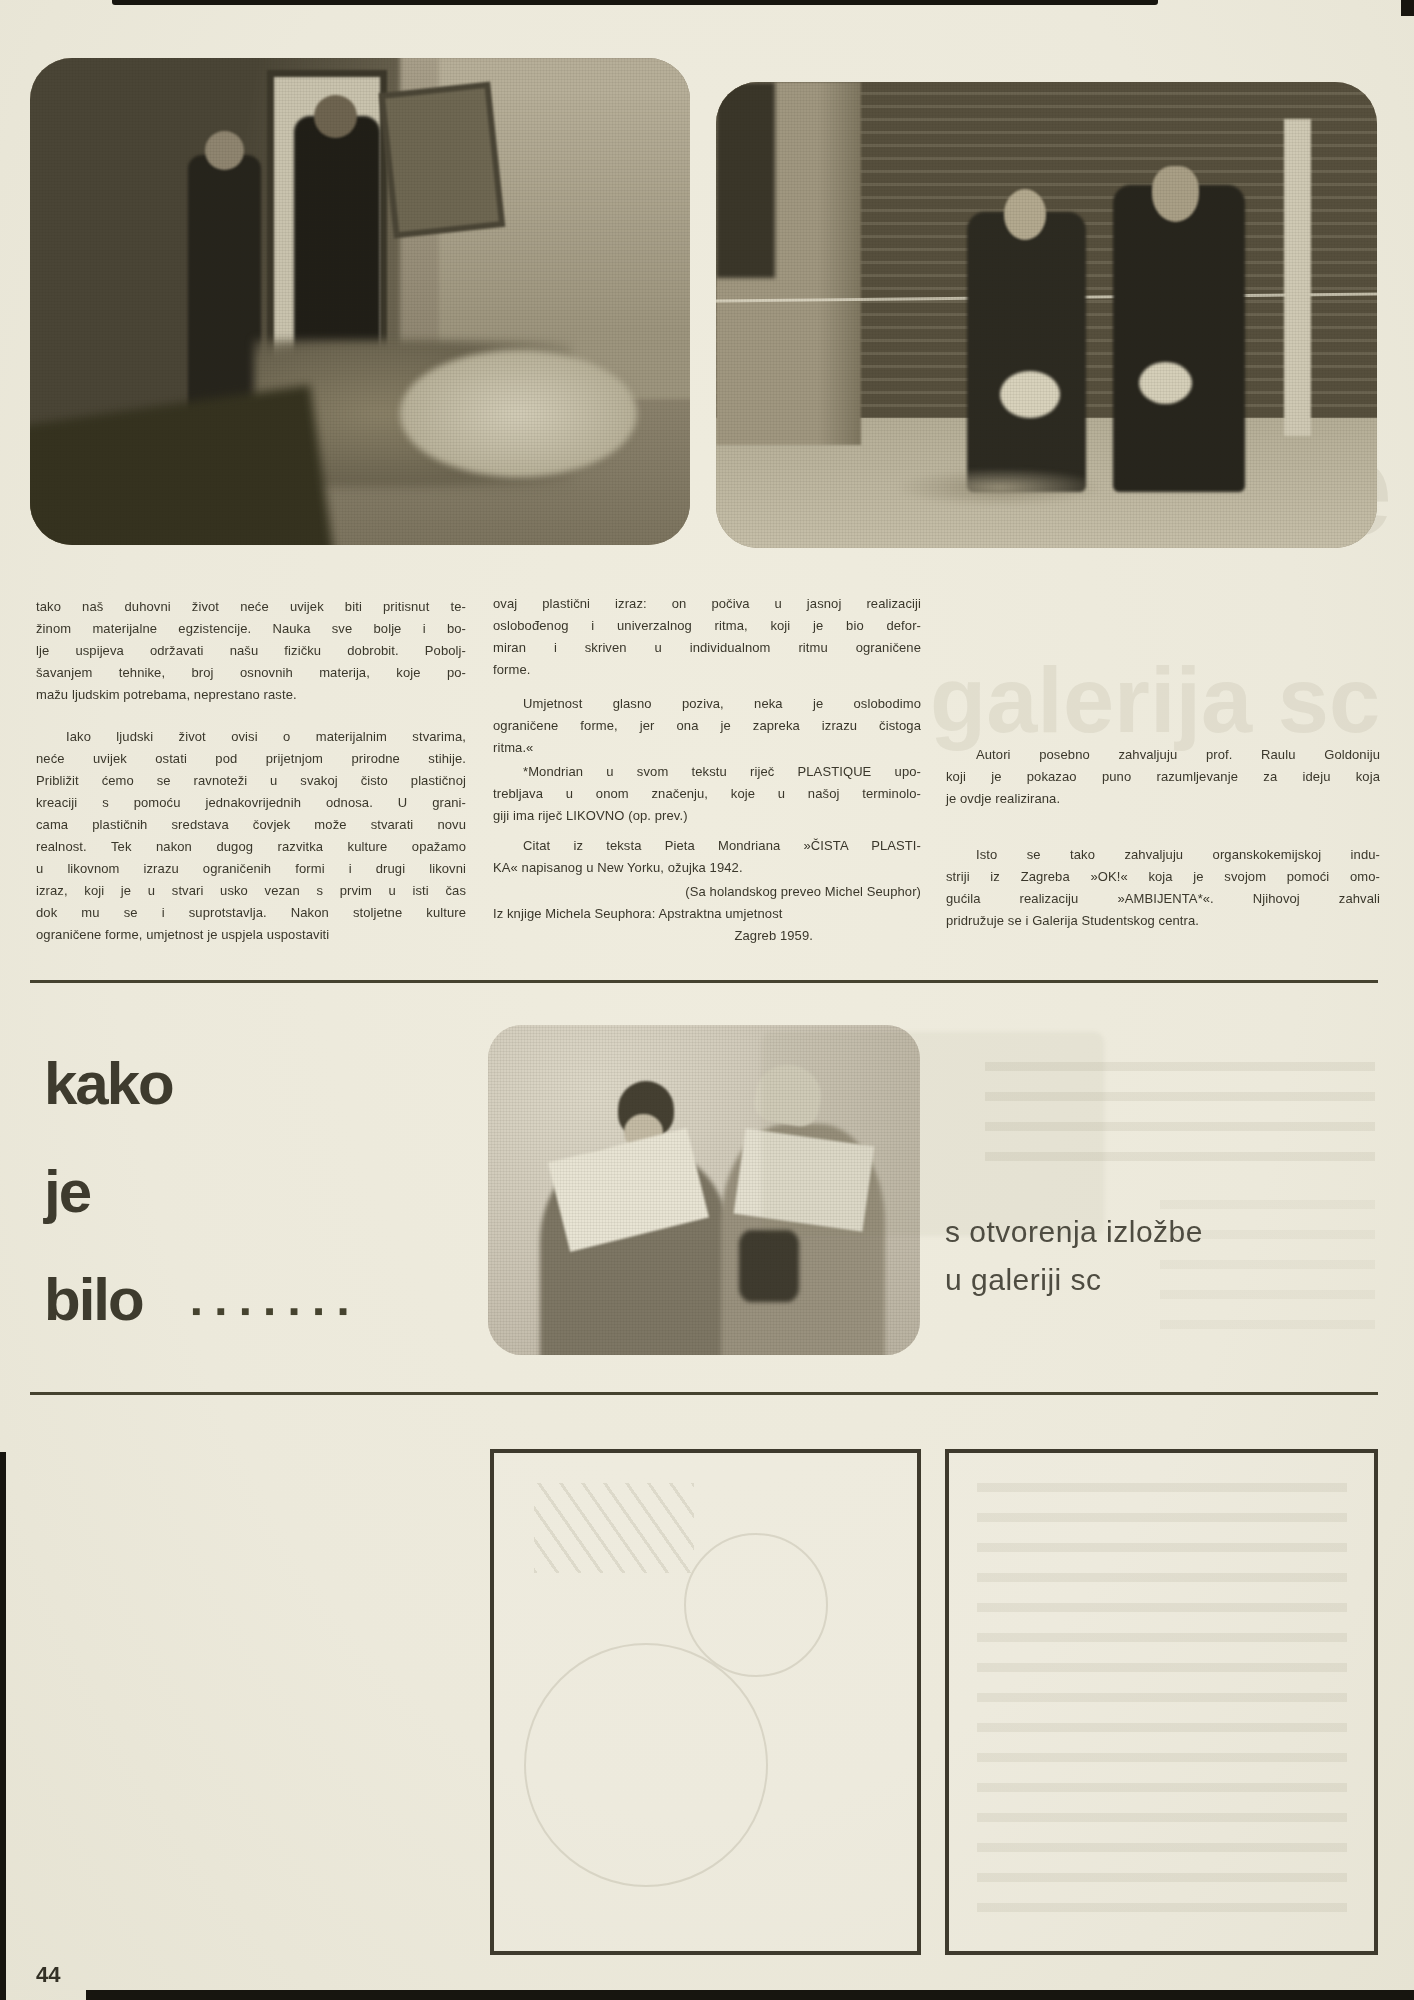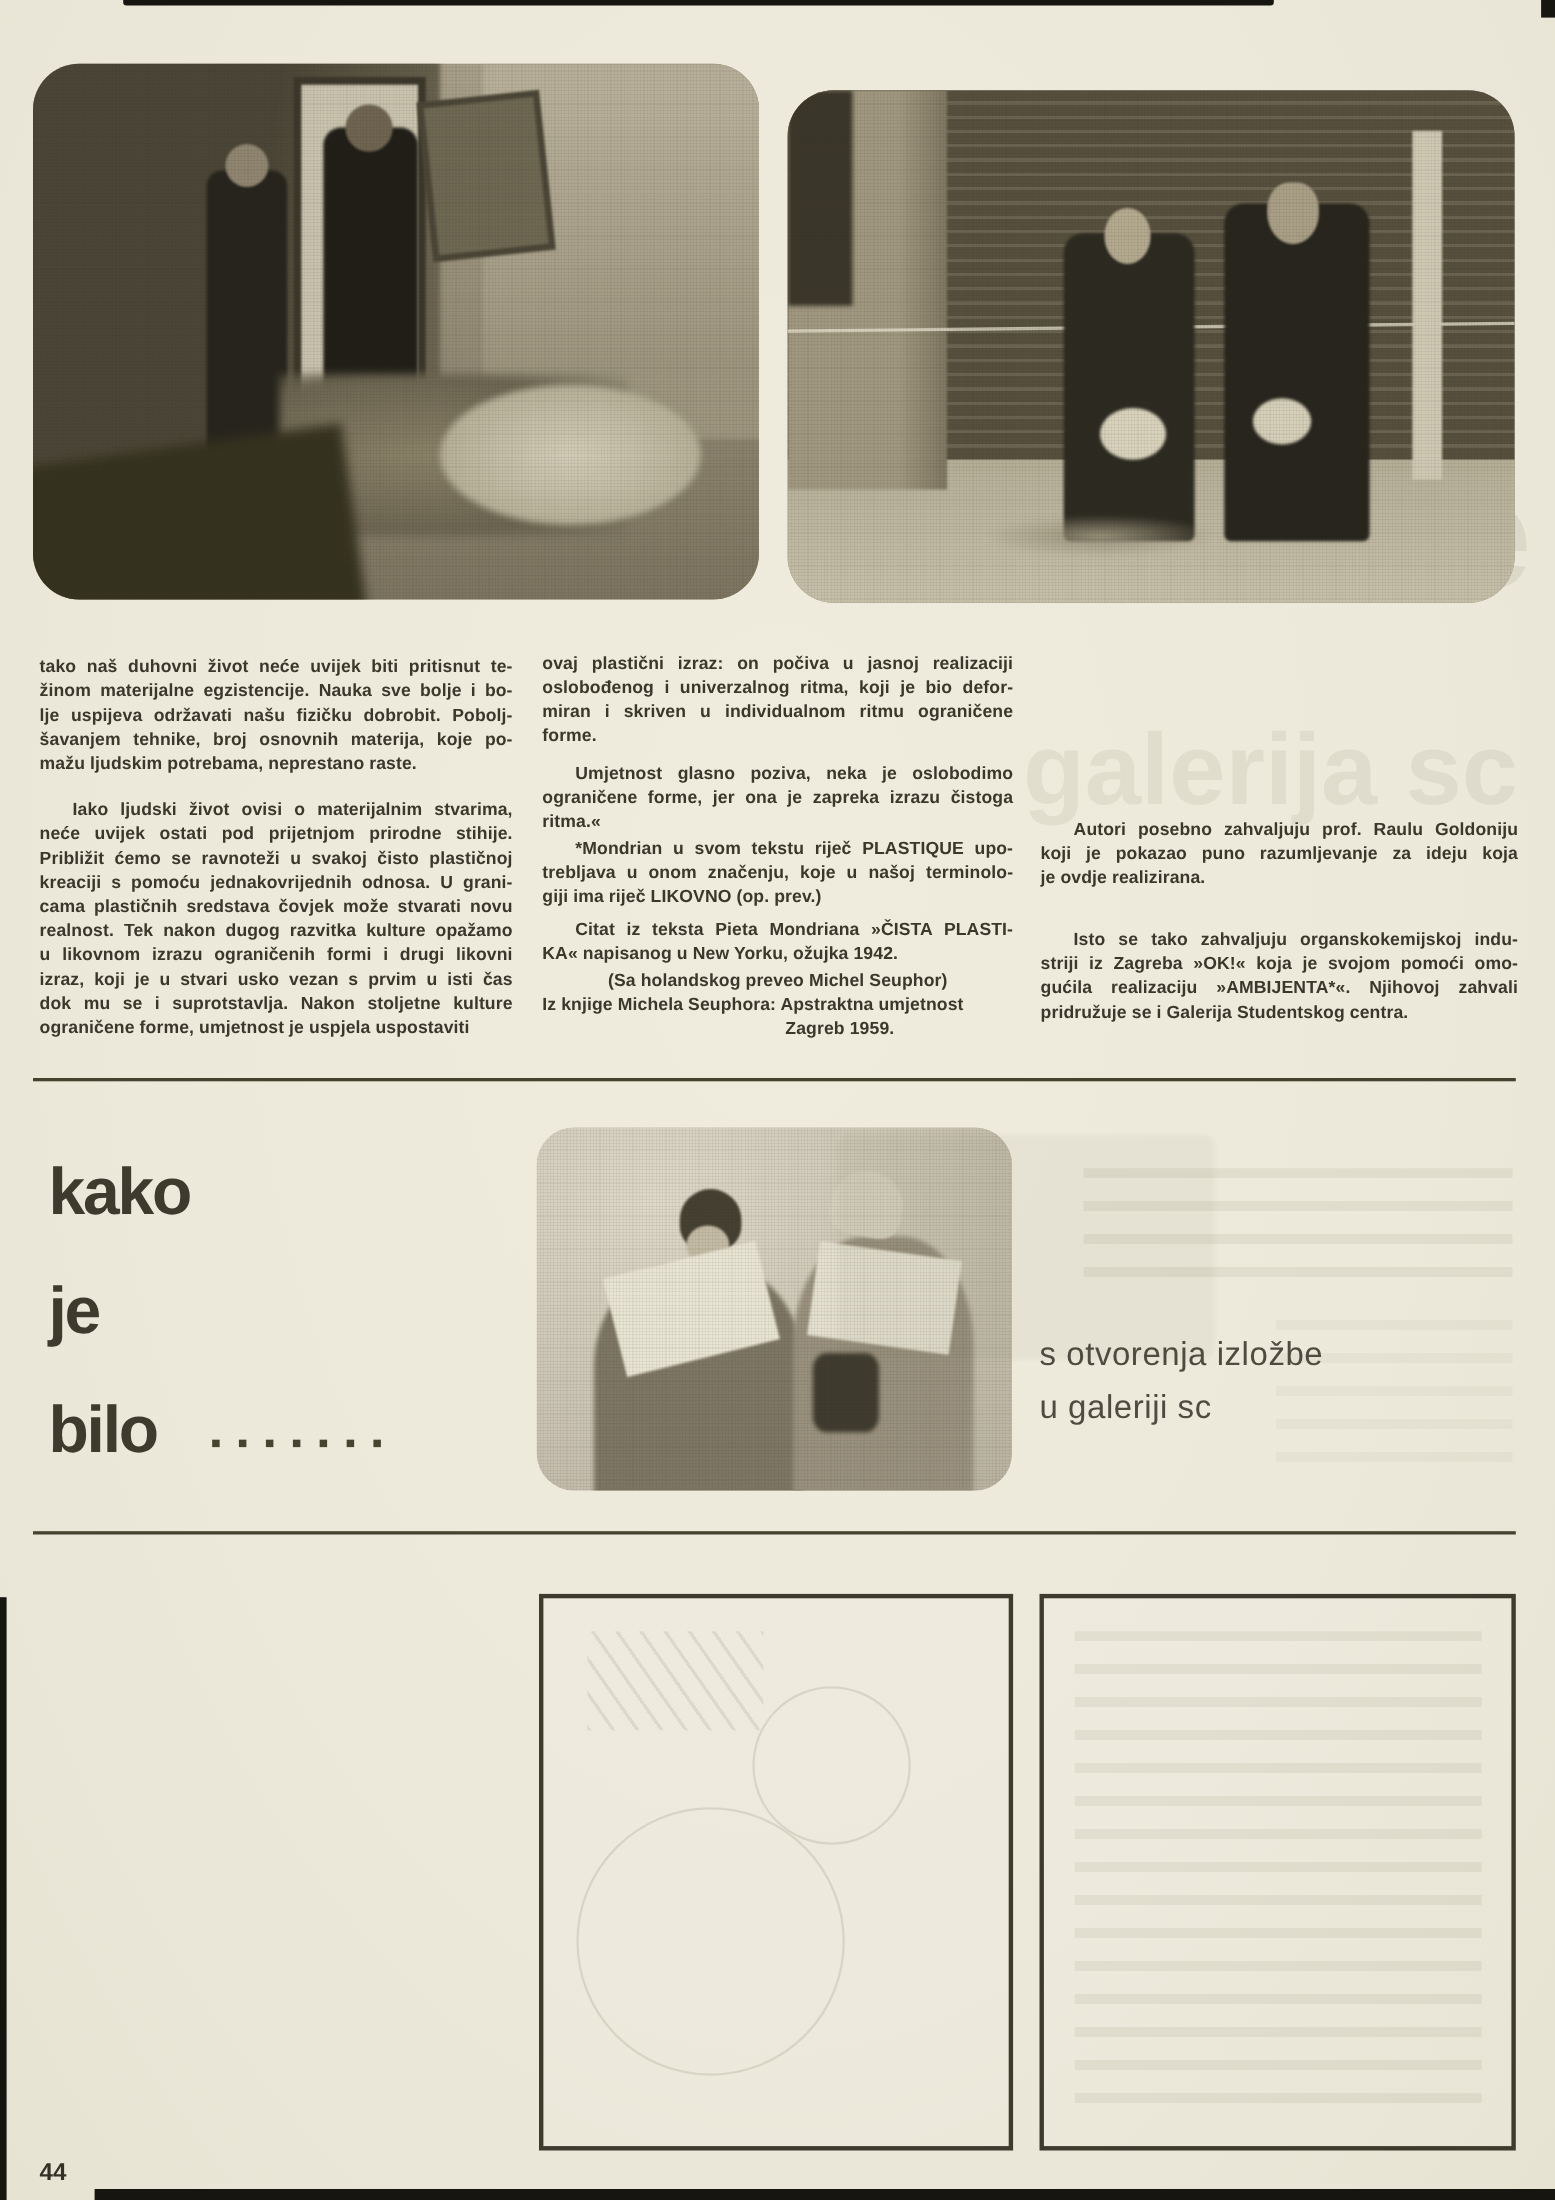--- a/index.html
+++ b/index.html
@@ -8,21 +8,21 @@
     font-family:"Liberation Sans",sans-serif;color:#3A372B;}
   
   .scan{position:absolute;background:#17150F;}
   
   .photo{position:absolute;overflow:hidden;background:#978E79;}
   .photo .layer{position:absolute;}
   .grain{position:absolute;inset:0;
     background:repeating-linear-gradient(0deg, rgba(40,35,20,.06) 0 1px, transparent 1px 3px),
                repeating-linear-gradient(90deg, rgba(40,35,20,.05) 0 1px, transparent 1px 3px);}
   
-  .col{position:absolute;font-weight:bold;font-size:16px;line-height:22px;letter-spacing:.1px;}
+  .col{position:absolute;font-weight:normal;font-size:13px;line-height:22px;letter-spacing:.1px;}
   .p .tl{text-align:justify;text-align-last:justify;}
   .p .tl:last-child{text-align-last:left;}
   .p.ind .tl:first-child{text-indent:30px;}
   .center-line{text-align:center;}
   .source-place{text-align:right;padding-right:108px;}
   .rule{position:absolute;height:3px;background:#45422F;left:30px;width:1348px;}
   
   .kako-title{position:absolute;left:44px;top:1030px;font-weight:bold;font-size:60px;letter-spacing:-2px;color:#3E3B2E;}
   .kako-title .tl{height:108px;line-height:108px;}
   .kako-dots{position:absolute;left:192px;top:1303px;font-size:14px;letter-spacing:16px;color:#46432F;}
@@ -121,21 +121,21 @@
       </div>
     <div class="p ind" style="margin-top:2px;">
         <div class="tl">*Mondrian u svom tekstu riječ PLASTIQUE upo-</div>
         <div class="tl">trebljava u onom značenju, koje u našoj terminolo-</div>
         <div class="tl">giji ima riječ LIKOVNO (op. prev.)</div>
       </div>
     <div class="p ind" style="margin-top:8px;">
         <div class="tl">Citat iz teksta Pieta Mondriana »ČISTA PLASTI-</div>
         <div class="tl">KA« napisanog u New Yorku, ožujka 1942.</div>
       </div>
-    <div class="center-line" style="margin-top:2px;">(Sa holandskog preveo Michel Seuphor)</div>
+    <div class="center-line" style="margin-top:2px;text-align:right;">(Sa holandskog preveo Michel Seuphor)</div>
     <div>Iz knjige Michela Seuphora: Apstraktna umjetnost</div>
     <div class="source-place">Zagreb 1959.</div>
   </div>
 
   <div class="col" style="left:946px;top:744px;width:434px;">
     <div class="p ind">
         <div class="tl">Autori posebno zahvaljuju prof. Raulu Goldoniju</div>
         <div class="tl">koji je pokazao puno razumljevanje za ideju koja</div>
         <div class="tl">je ovdje realizirana.</div>
       </div>

